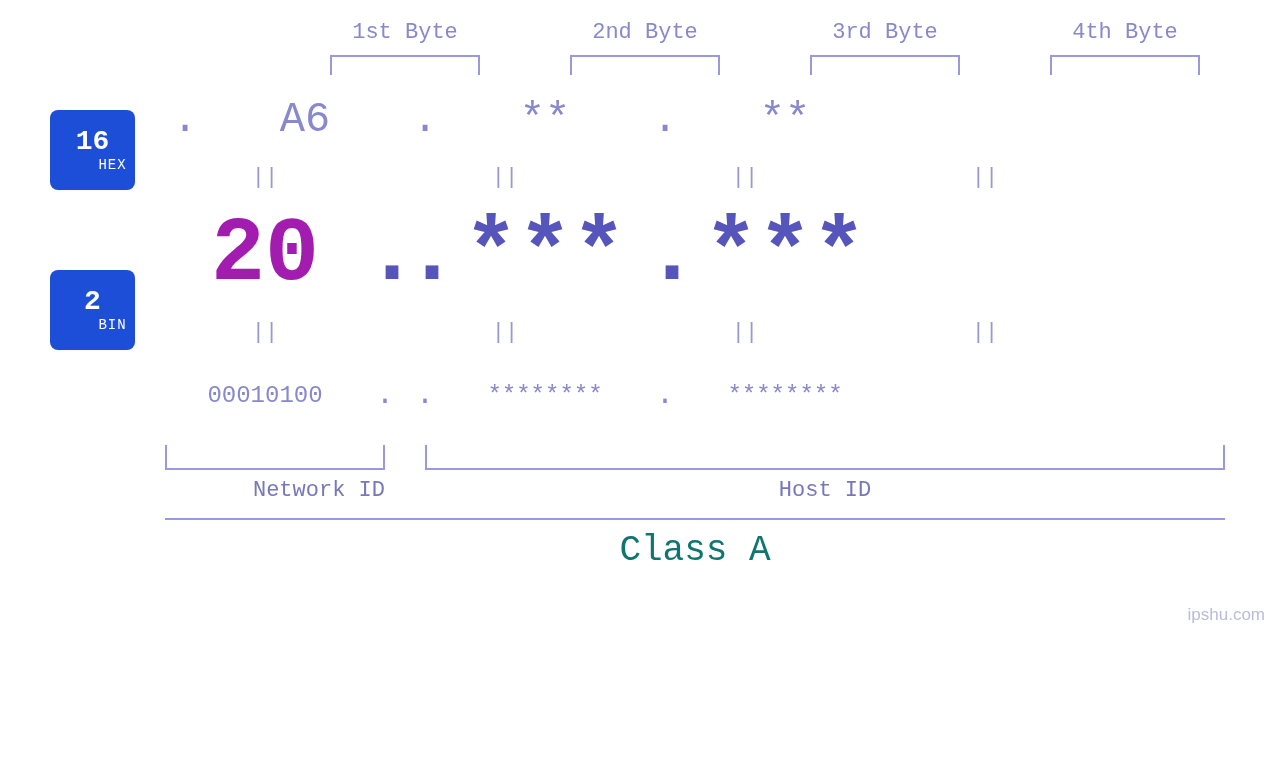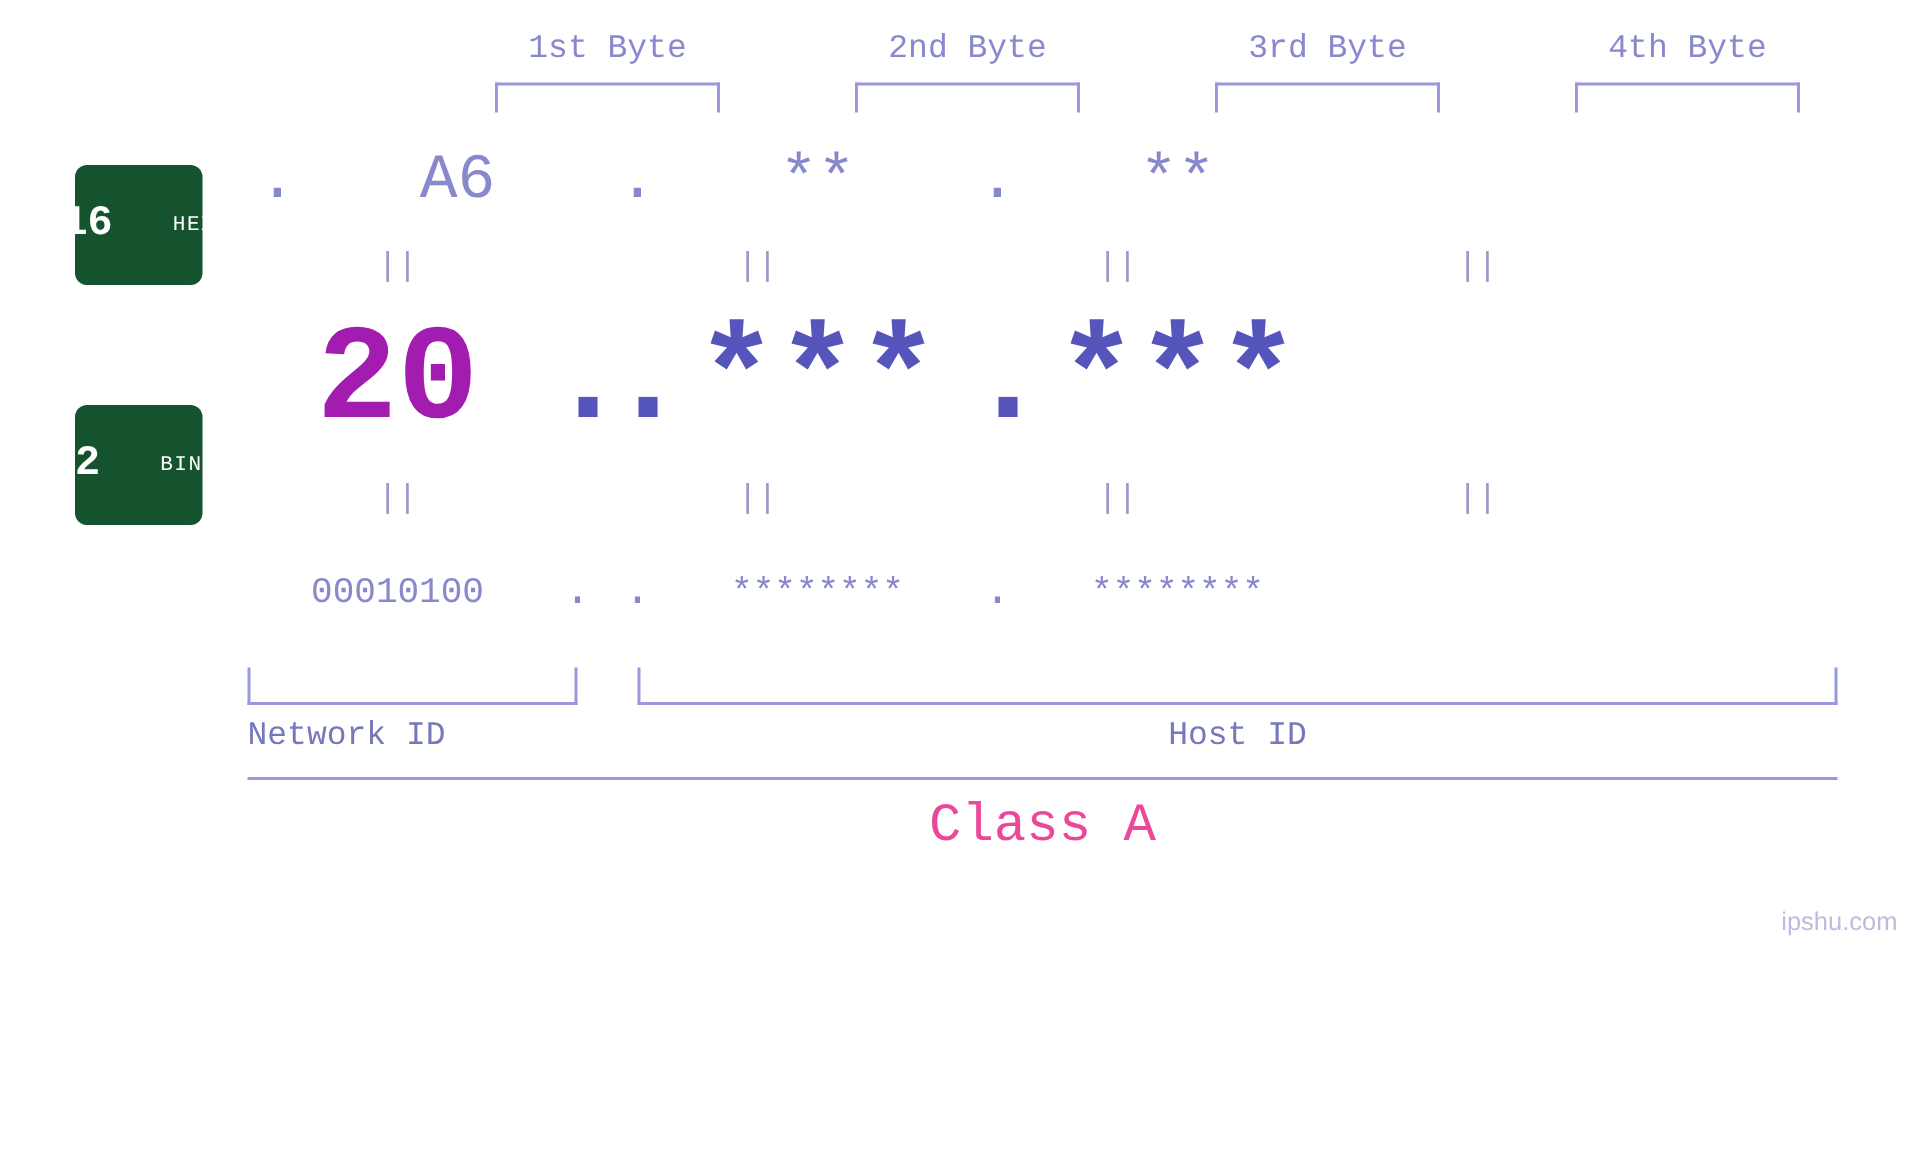--- a/index.html
+++ b/index.html
@@ -73,27 +73,27 @@
     
     .base-labels {
       display: flex;
       flex-direction: column;
       gap: 80px;
       padding-left: 50px;
       padding-top: 30px;
     }
 
     .base-badge {
-      background-color: #14532d;
+      background-color: #1d4ed8;
       color: white;
       border-radius: 8px;
       width: 85px;
       height: 80px;
       display: flex;
-      flex-direction: row;
+      flex-direction: column;
       align-items: center;
       justify-content: center;
     }
 
     .base-number {
       font-size: 28px;
       font-weight: bold;
       line-height: 1.1;
     }
 
@@ -223,21 +223,21 @@
       border-top: none;
     }
 
     .bottom-labels {
       display: flex;
       margin-top: 8px;
     }
 
     .network-id-label {
       width: 220px;
-      text-align: left;
+      text-align: right;
       color: #7777bb;
       font-size: 22px;
       font-family: 'Courier New', Courier, monospace;
       flex-shrink: 0;
     }
 
     .host-id-label {
       flex: 1;
       text-align: center;
       color: #7777bb;
@@ -253,21 +253,21 @@
       margin-top: 15px;
     }
 
     .class-line-container {
       border-top: 2px solid #9999dd;
       padding-top: 10px;
       text-align: center;
     }
 
     .class-label {
-      color: #ec4899;
+      color: #0f766e;
       font-size: 36px;
       font-family: 'Courier New', Courier, monospace;
     }
 
     
     .watermark {
       position: absolute;
       bottom: 15px;
       right: 20px;
       color: #bbbbdd;

